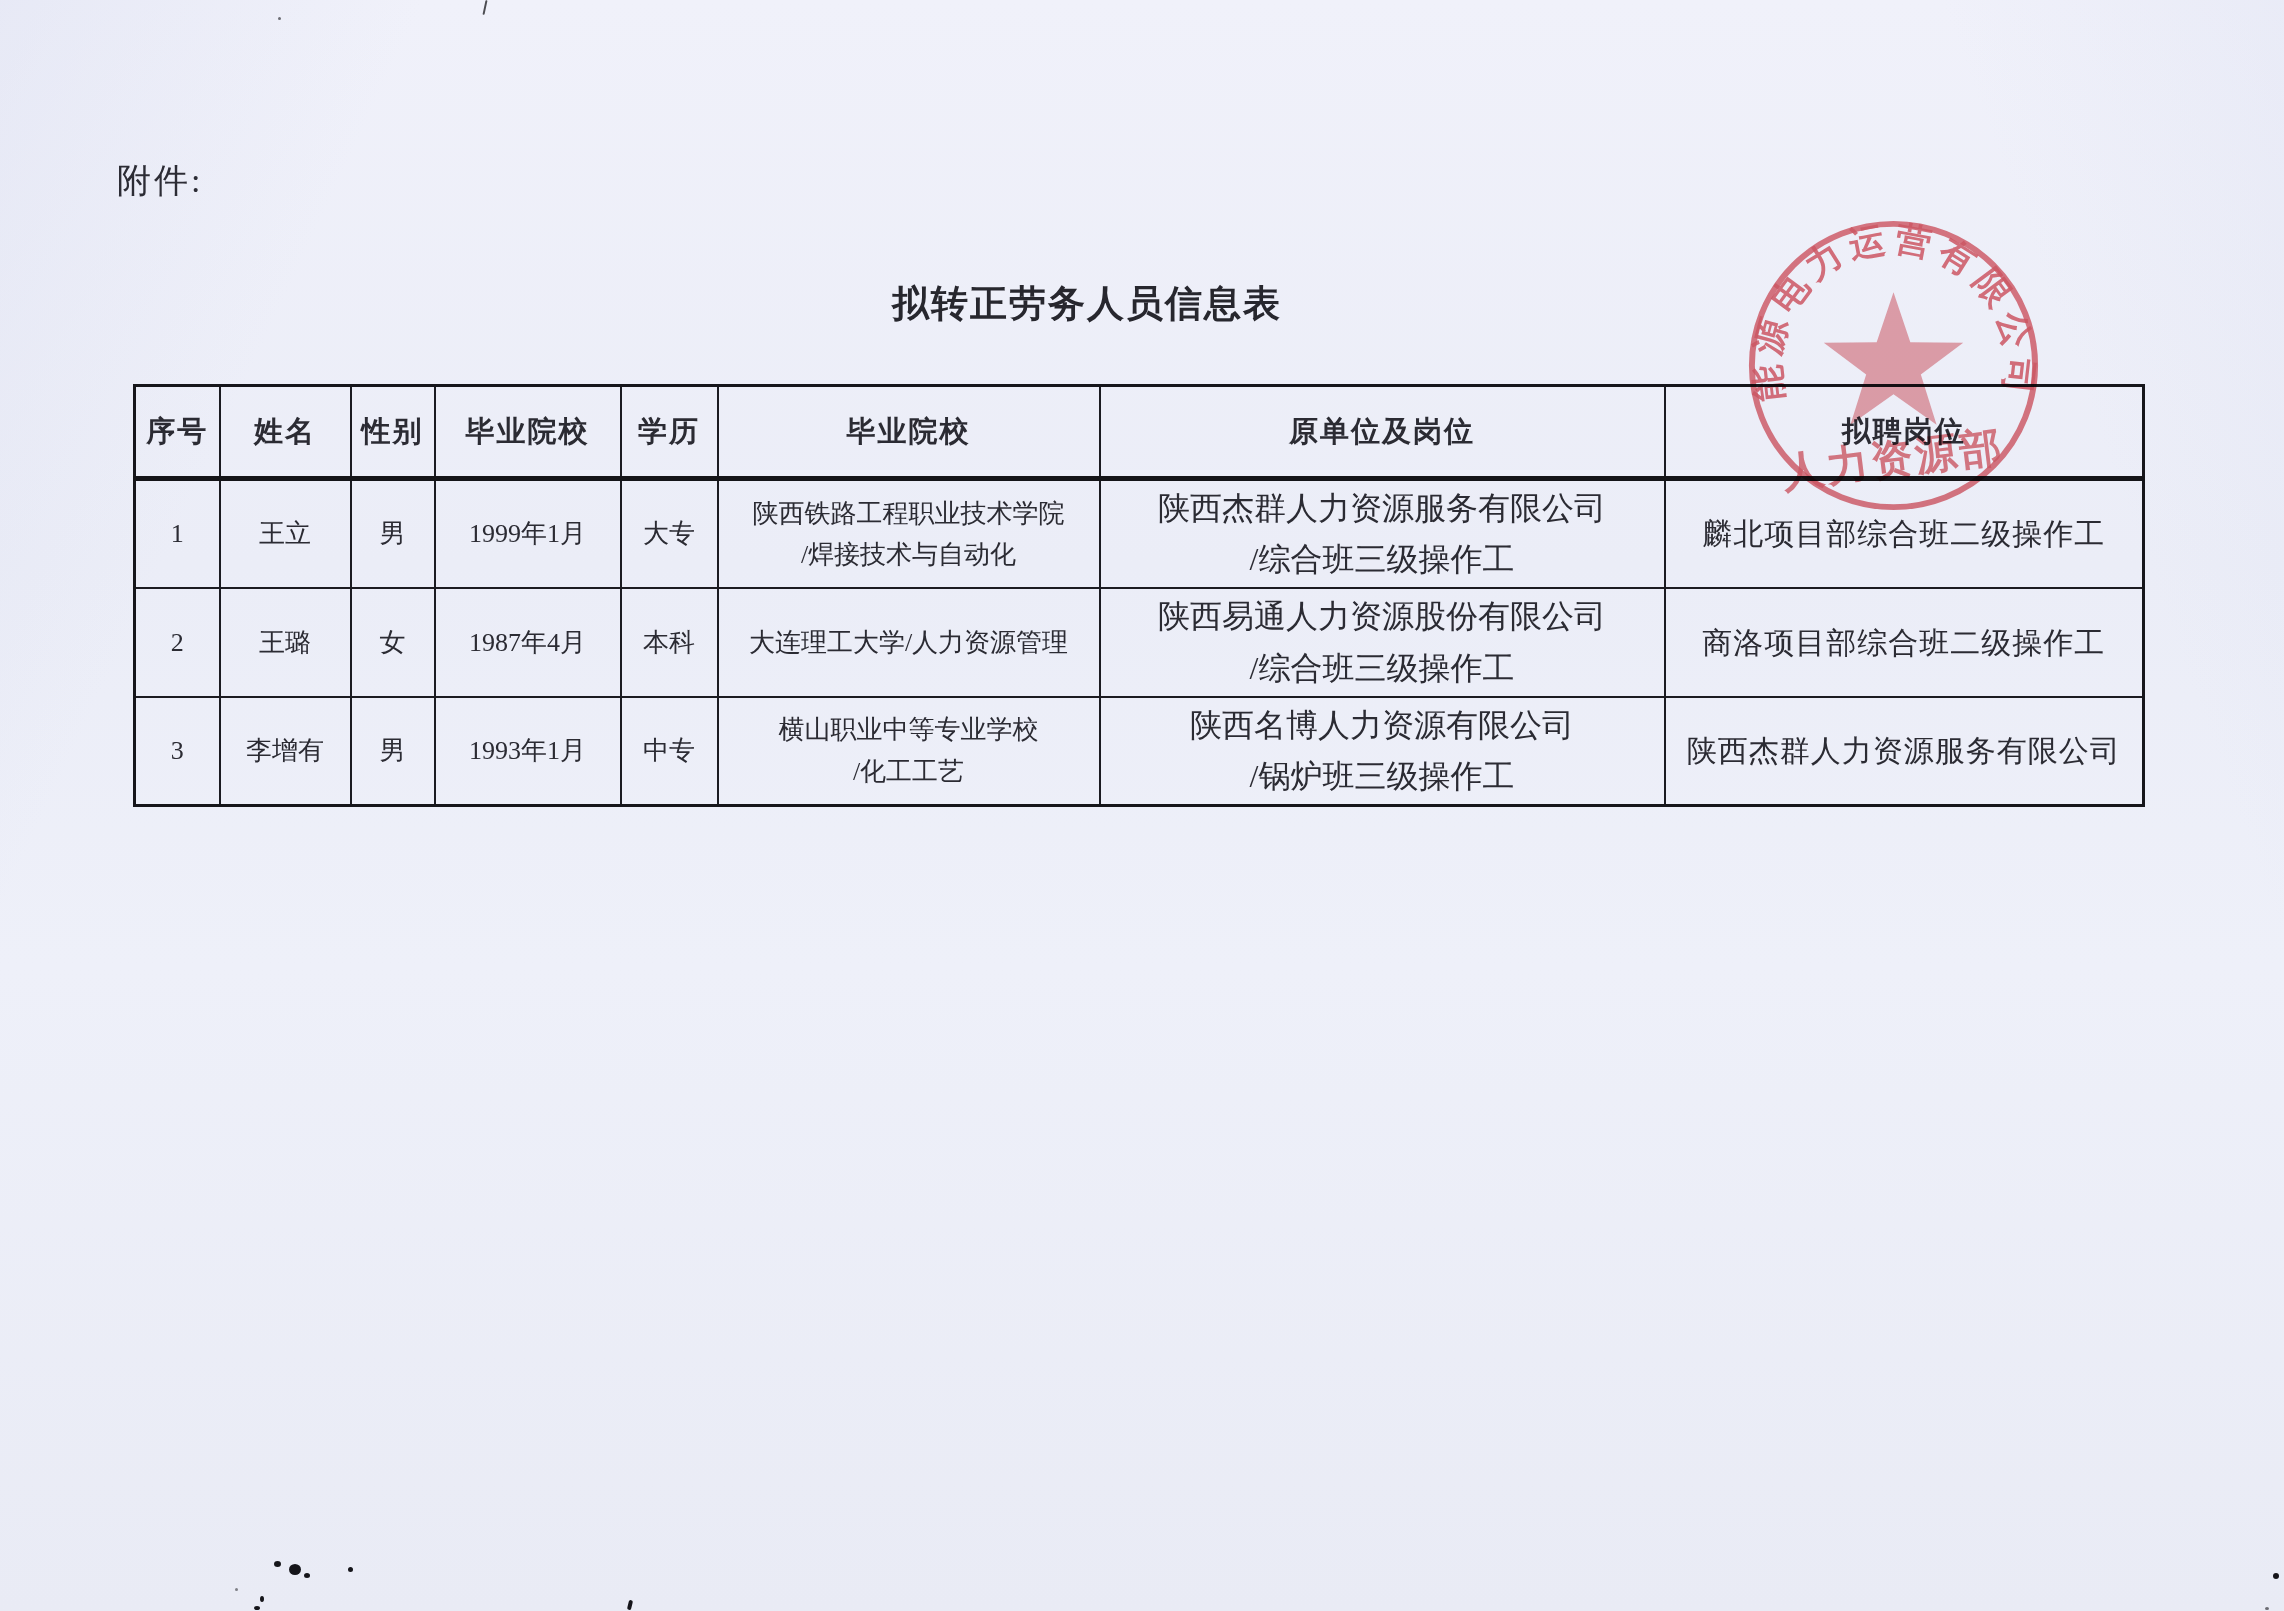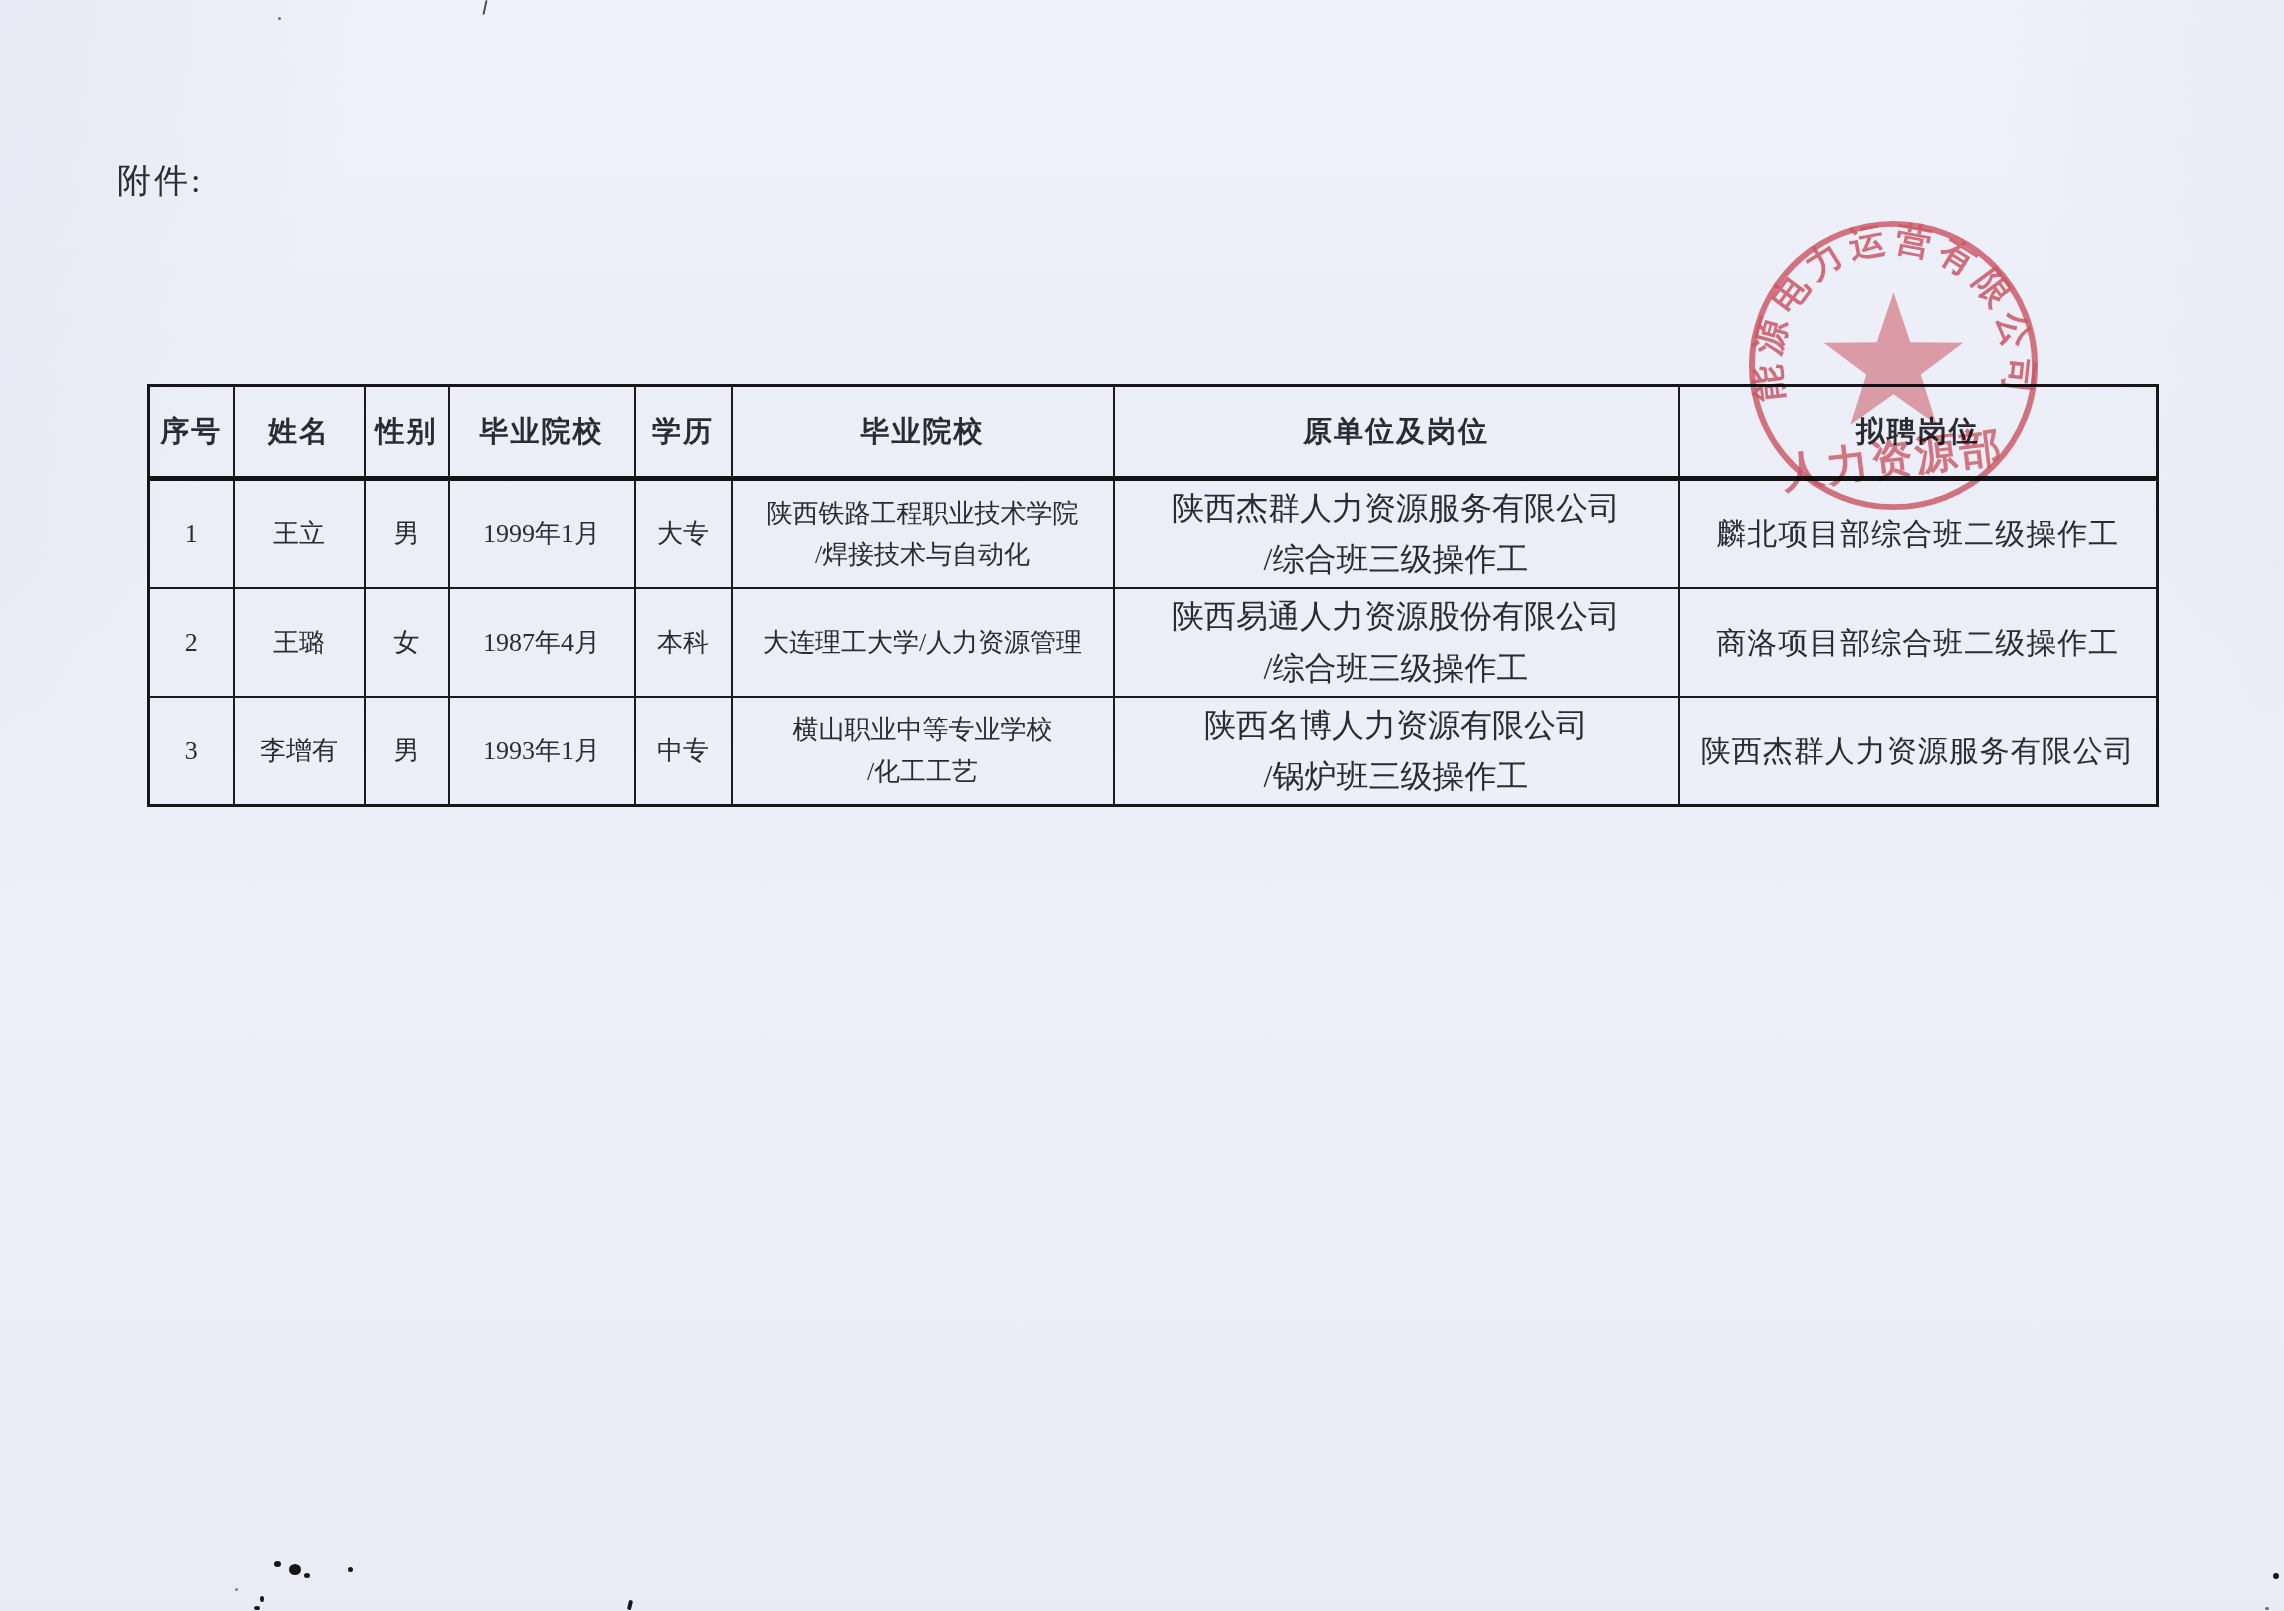--- a/index.html
+++ b/index.html
@@ -19,21 +19,21 @@
   .attachment{
     position:absolute;left:117px;top:158px;
     font-size:34px;color:#2c2c35;letter-spacing:3px;
   }
   .doc-title{
     position:absolute;left:0;right:111px;top:279px;
     text-align:center;font-size:37px;font-weight:bold;color:#27272e;
     letter-spacing:2px;
   }
   table.info{
-    position:absolute;left:147px;top:384px;
+    position:absolute;left:133px;top:384px;
     width:2010px;border-collapse:collapse;table-layout:fixed;
     color:#2b2b33;
     border-radius:13px;
   }
   table.info th, table.info td{
     border:2px solid #1b1b21;
     text-align:center;vertical-align:middle;
     padding:2px 6px;white-space:pre-line;
   }
   table.info{border:3px solid #16161b;}
@@ -68,20 +68,21 @@
   .s11{left:484px;top:0px;width:2px;height:15px;border-radius:1px;transform:rotate(12deg);opacity:.75;}
   .s12{left:2265px;top:1607px;width:4px;height:3px;opacity:.6;}
 </style>
 </head>
 <body>
 
 <div class="paper">
 
   <div class="attachment">附件:</div>
 
+  <div class="doc-title">拟转正劳务人员信息表</div>
 
   <table class="info">
     <colgroup>
       <col style="width:85px">
         <col style="width:131px">
         <col style="width:84px">
       <col style="width:186px">
         <col style="width:97px">
         <col style="width:382px">
       <col style="width:565px">

